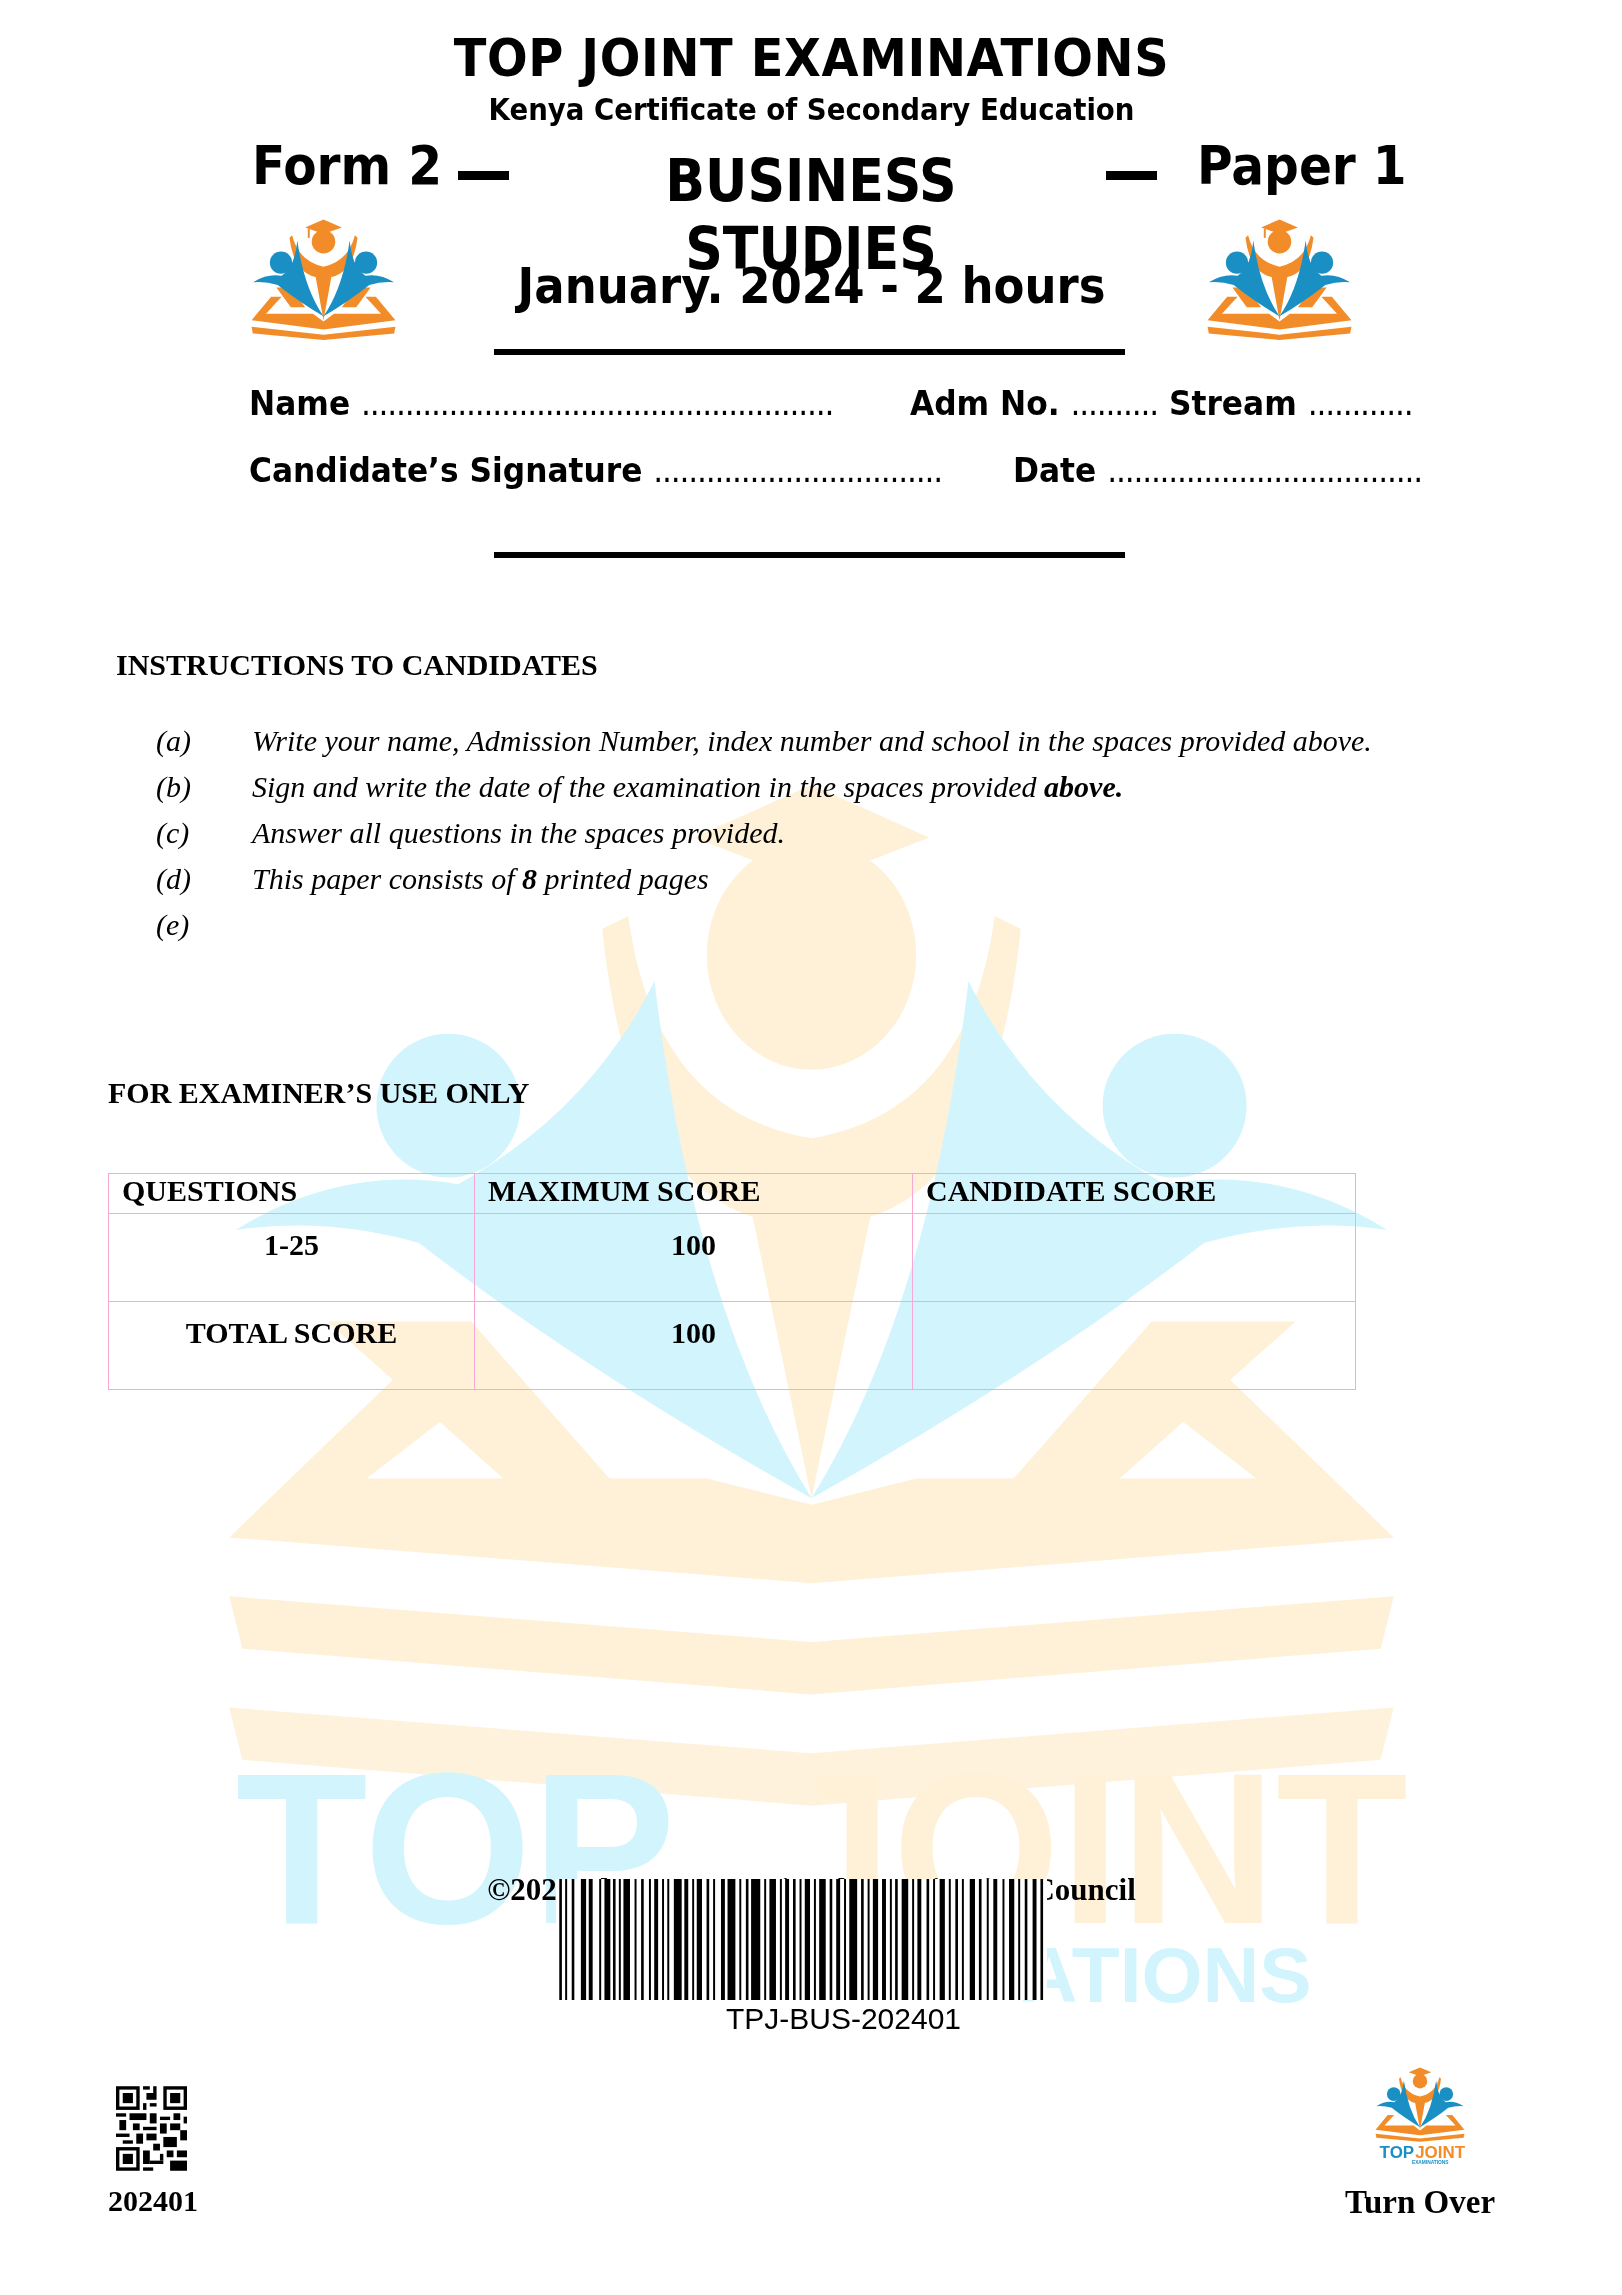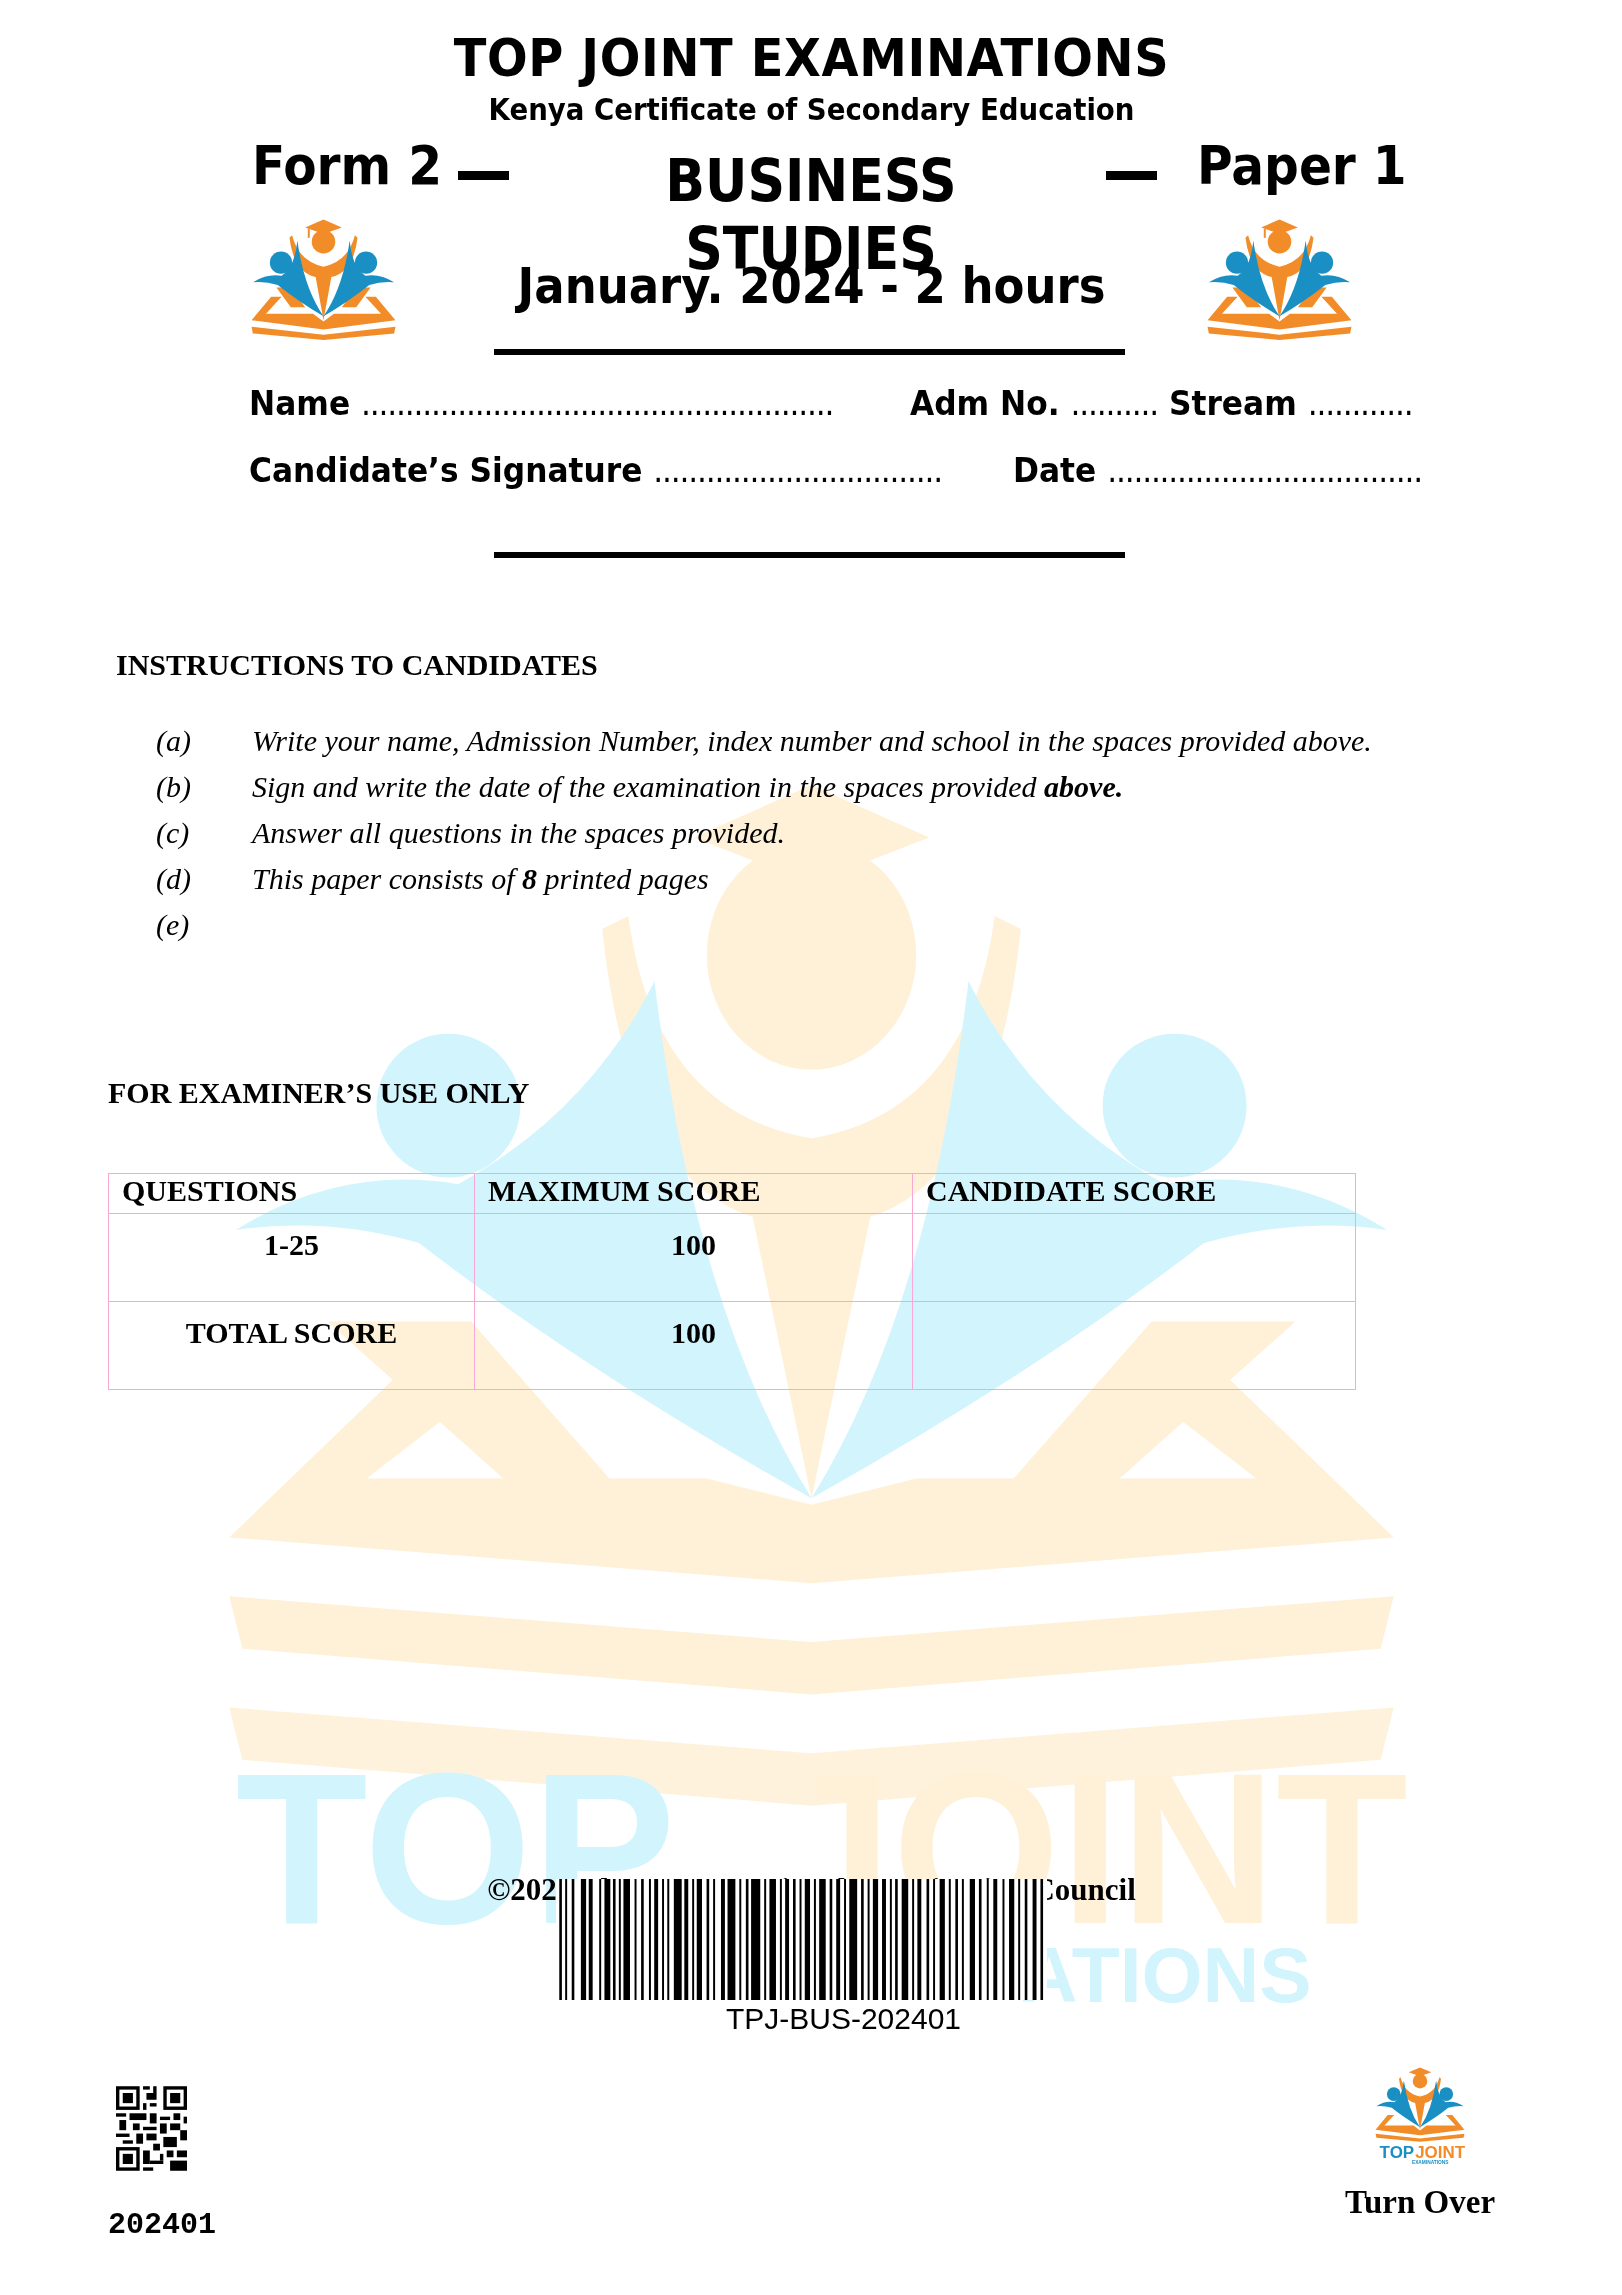--- a/index.html
+++ b/index.html
@@ -36,21 +36,21 @@
   table.scores td, table.scores th { border: 1px solid #f9a8d4; vertical-align: top; padding: 0 13px; }
   table.scores th { text-align: left; height: 39px; font-weight: bold; }
   table.scores td { height: 73px; text-align: center; padding-top: 14px; }
   table.scores td.c3 { text-align: left; }
 
   .copyright { left: 0; width: 1623px; top: 1824px; text-align: center; font-family: "Liberation Serif", serif; font-weight: bold; font-size: 31px; margin-top: 48px; }
   .barcode { left: 556px; top: 1879px; width: 491px; height: 121px; background: #fff; }
   .barcode-text { left: 0; width: 1623px; top: 2002px; text-align: center; font-family: "Liberation Sans", sans-serif; font-size: 30px; padding-left: 32px; }
 
   .qr { left: 116px; top: 2086px; width: 71px; height: 85px; }
-  .qr-code { left: 108px; top: 2184px; font-family: Liberation Mono, monospace; font-weight: bold; font-size: 30px; margin-top: 24px; }
+  .qr-code { left: 108px; top: 2184px; font-family: Liberation Serif, serif; font-weight: bold; font-size: 30px; }
   .turn-over { left: 1345px; top: 2184px; font-family: "Liberation Serif", serif; font-weight: bold; font-size: 33px; }
   .logo-small { left: 1371px; top: 2061px; width: 98px; height: 105px; }
 </style>
 </head>
 <body>
 
 <svg class="wm" viewBox="0 0 2480 3508">
 
   <g fill="#FEF1D8">
     <path d="M350 2350 L620 2090 L780 2090 L560 2260 L1080 2260 L1240 2300 L1400 2260 L1920 2260 L1700 2090 L1860 2090 L2130 2350 L1240 2420 Z"></path>

